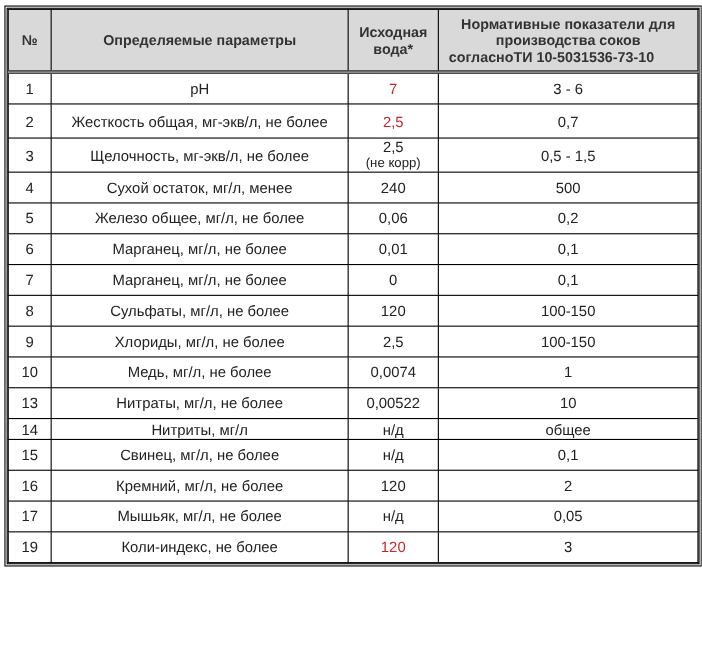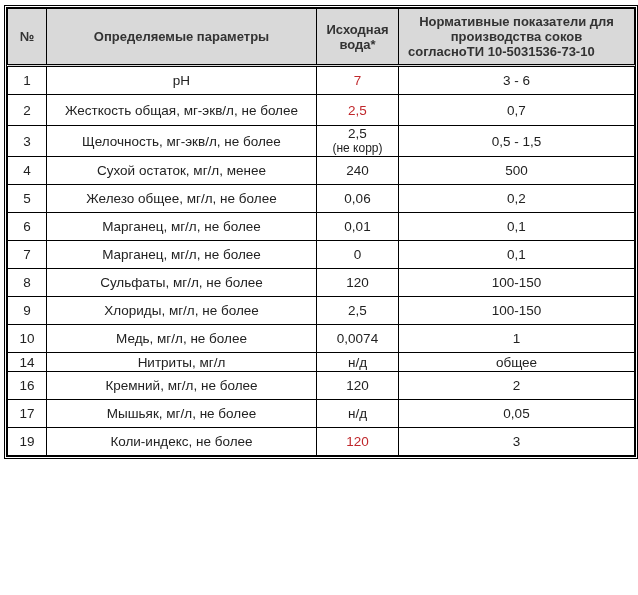--- a/index.html
+++ b/index.html
@@ -117,27 +117,43 @@
           <td>100-150</td>
         </tr>
         <tr>
           <td>10</td>
           <td>Медь, мг/л, не более</td>
           <td>
             <div>0,0074</div>
           </td>
           <td>1</td>
         </tr>
+        <tr>
+          <td>13</td>
+          <td>Нитраты, мг/л, не более</td>
+          <td>
+            <div>0,00522</div>
+          </td>
+          <td>10</td>
+        </tr>
         <tr class="short">
           <td>14</td>
           <td>Нитриты, мг/л</td>
           <td>
             <div>н/д</div>
           </td>
           <td>общее</td>
+        </tr>
+        <tr>
+          <td>15</td>
+          <td>Свинец, мг/л, не более</td>
+          <td>
+            <div>н/д</div>
+          </td>
+          <td>0,1</td>
         </tr>
         <tr>
           <td>16</td>
           <td>Кремний, мг/л, не более</td>
           <td>
             <div>120</div>
           </td>
           <td>2</td>
         </tr>
         <tr>

